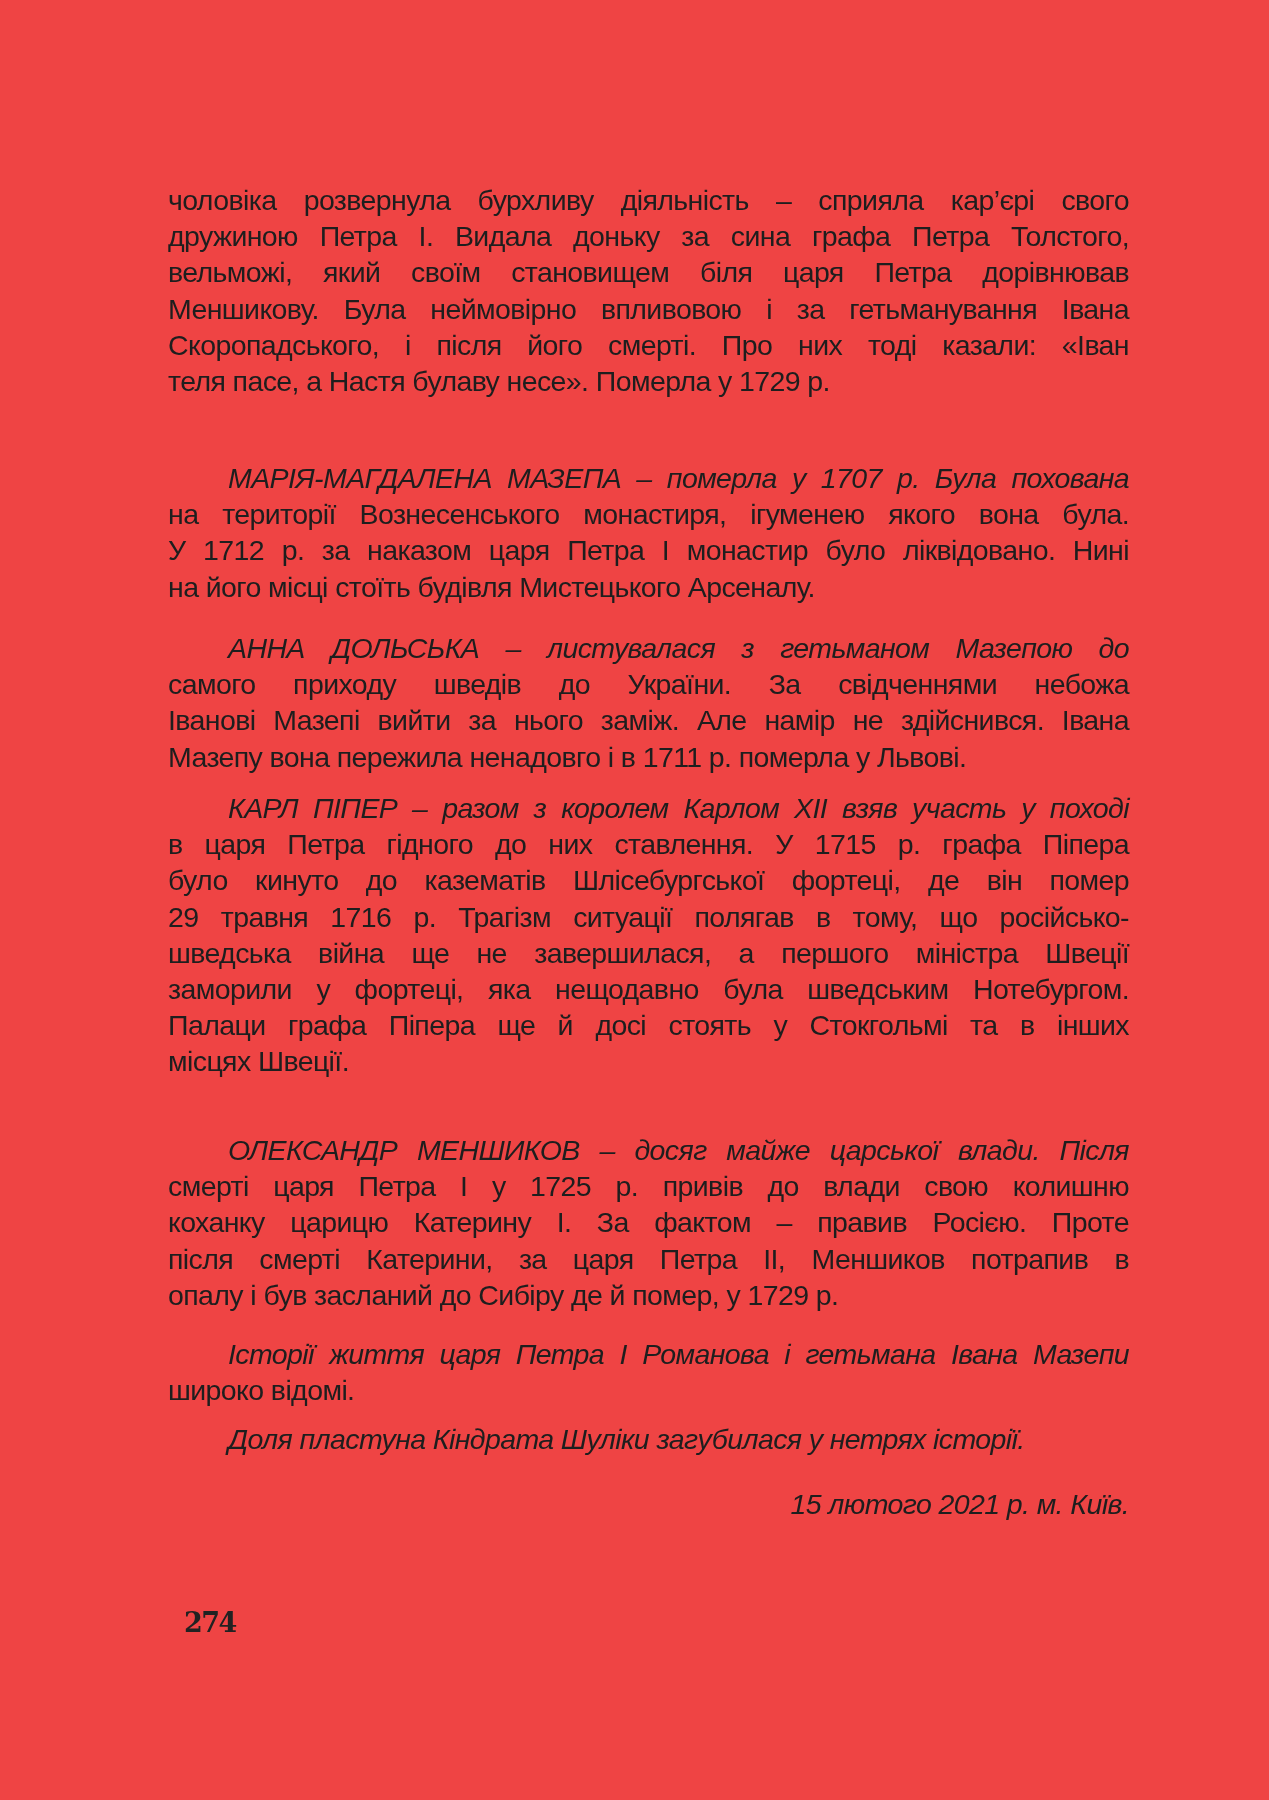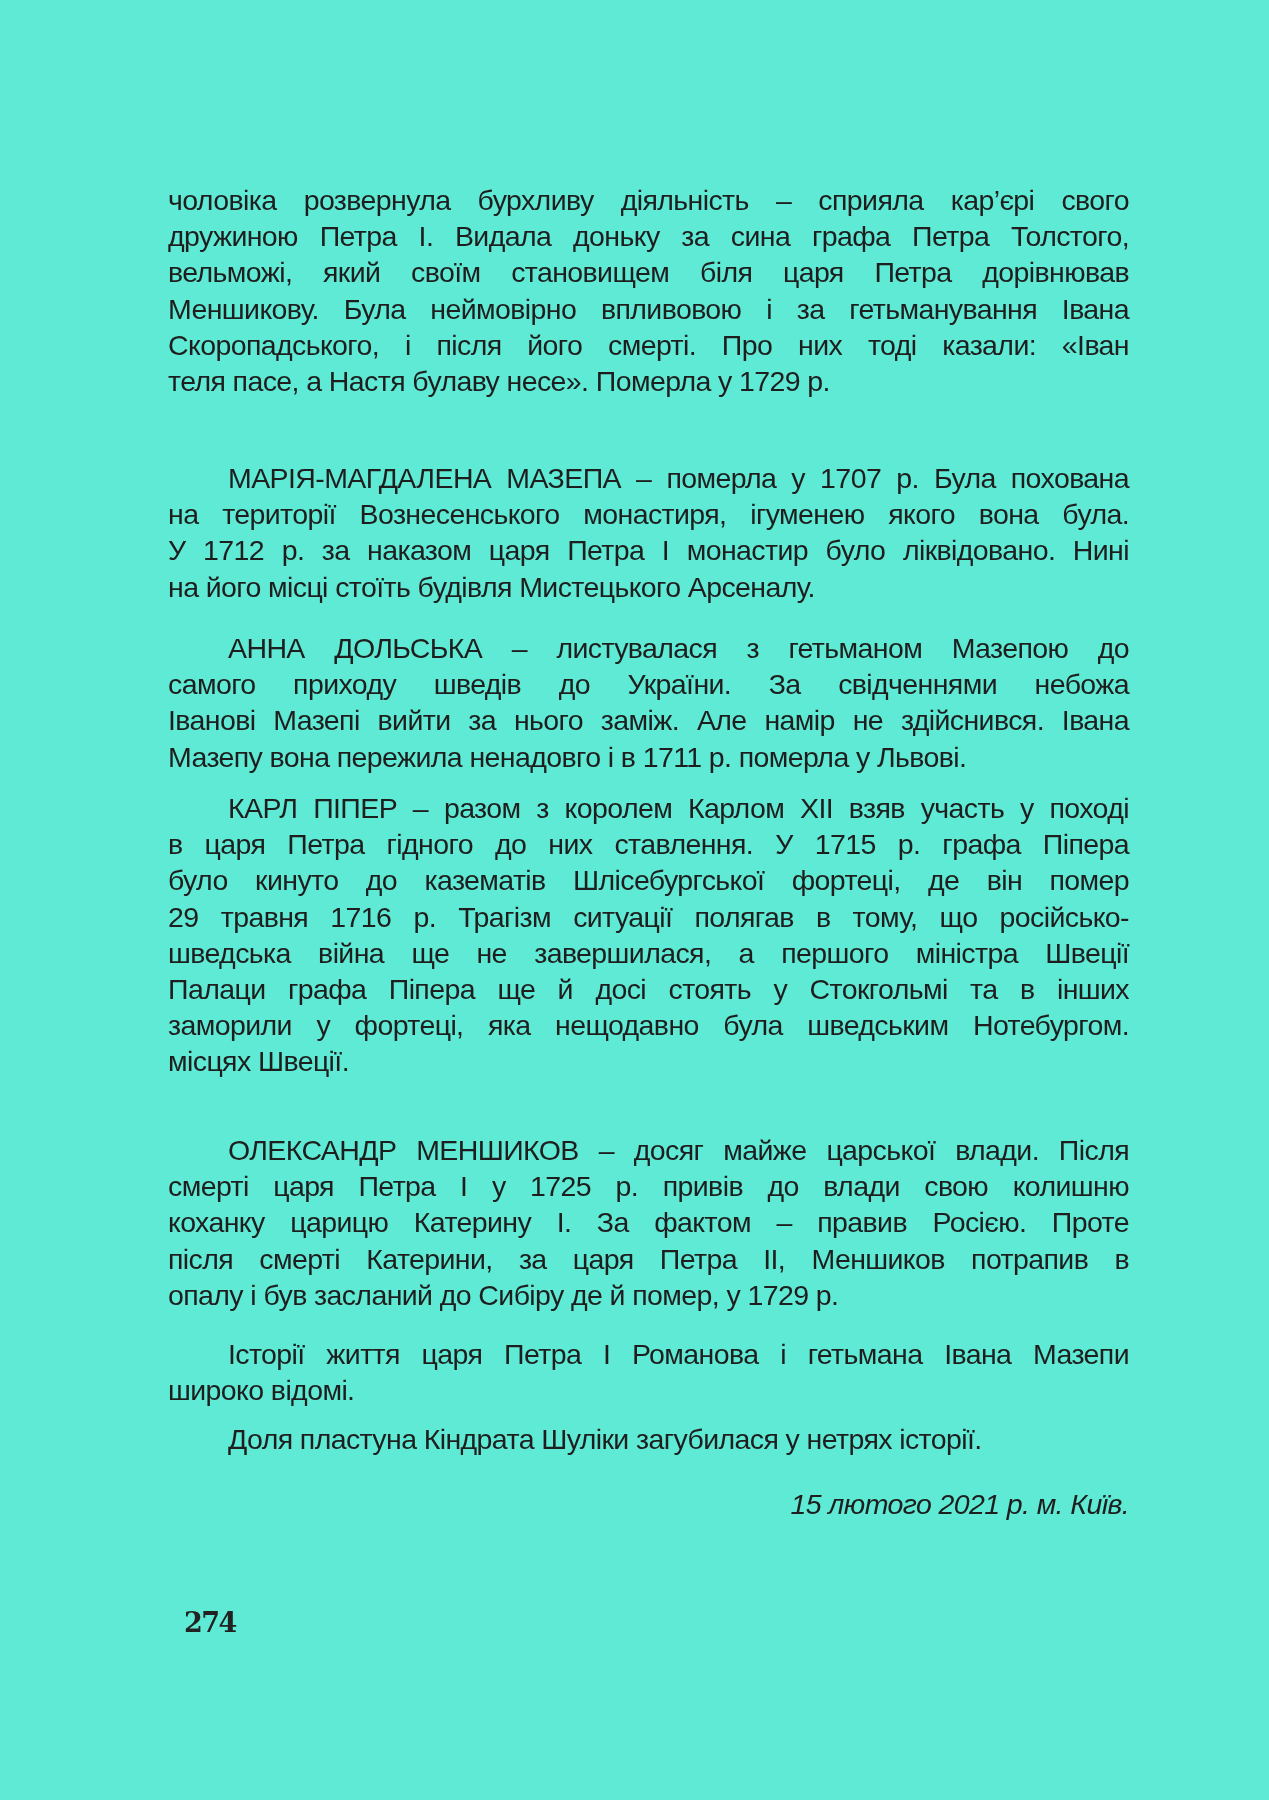--- a/index.html
+++ b/index.html
@@ -11,21 +11,21 @@
       width: 1269px;
       height: 1800px;
       position: relative;
       overflow: hidden;
     }
     .page {
       position: absolute;
       left: 0; top: 0;
       width: 1269px;
       height: 1800px;
-      background: #5eead4;
+      background: #ef4444;
     }
     .text-block {
       position: absolute;
       left: 168px;
       width: 961px;
       font-family: "Liberation Sans", sans-serif;
       font-size: 28.5px;
       color: #1e1e1e;
       letter-spacing: -0.6px;
     }
@@ -36,20 +36,21 @@
       white-space: nowrap;
       text-align: justify;
       text-align-last: justify;
       overflow: visible;
     }
     .line.last {
       text-align-last: left;
     }
     .line.indent {
       padding-left: 60px;
+      font-style: italic;
     }
     .date-line {
       position: absolute;
       right: 140px;
       top: 1488px;
       font-family: "Liberation Sans", sans-serif;
       font-style: italic;
       font-size: 28.5px;
       color: #1e1e1e;
       letter-spacing: -0.6px;
@@ -94,22 +95,22 @@
     <span class="line">Іванові Мазепі вийти за нього заміж. Але намір не здійснився. Івана</span>
     <span class="line last">Мазепу вона пережила ненадовго і в 1711 р. померла у Львові.</span>
   </div>
 
   <div class="text-block" style="top:790px;">
     <span class="line indent">КАРЛ ПІПЕР – разом з королем Карлом XII взяв участь у поході</span>
     <span class="line">в царя Петра гідного до них ставлення. У 1715 р. графа Піпера</span>
     <span class="line">було кинуто до казематів Шлісебургської фортеці, де він помер</span>
     <span class="line">29 травня 1716 р. Трагізм ситуації полягав в тому, що російсько-</span>
     <span class="line">шведська війна ще не завершилася, а першого міністра Швеції</span>
+    <span class="line">заморили у фортеці, яка нещодавно була шведським Нотебургом.</span>
     <span class="line">Палаци графа Піпера ще й досі стоять у Стокгольмі та в інших</span>
-    <span class="line">заморили у фортеці, яка нещодавно була шведським Нотебургом.</span>
     <span class="line last">місцях Швеції.</span>
   </div>
 
   <div class="text-block" style="top:1132px;">
     <span class="line indent">ОЛЕКСАНДР МЕНШИКОВ – досяг майже царської влади. Після</span>
     <span class="line">смерті царя Петра І у 1725 р. привів до влади свою колишню</span>
     <span class="line">коханку царицю Катерину І. За фактом – правив Росією. Проте</span>
     <span class="line">після смерті Катерини, за царя Петра ІІ, Меншиков потрапив в</span>
     <span class="line last">опалу і був засланий до Сибіру де й помер, у 1729 р.</span>
   </div>

